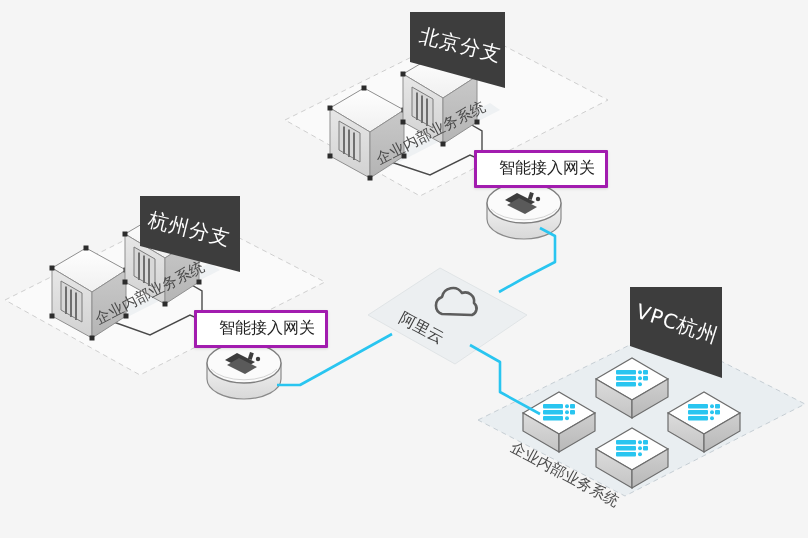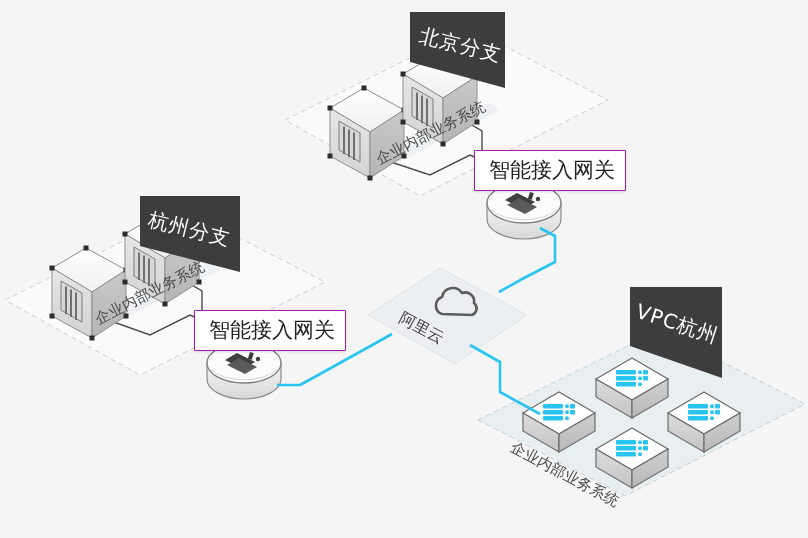--- a/index.html
+++ b/index.html
@@ -23,24 +23,24 @@
   .banner-text {
     font-size: 20px;
     color: #ffffff;
     letter-spacing: 1px;
     font-family: "DejaVu Sans", "Liberation Sans", sans-serif;
   }
   
   .card {
     position: absolute;
     background: #ffffff;
-    border: 1px solid #a21caf;
+    border: 3px solid #a21caf;
     box-shadow: 0 1px 3px rgba(0,0,0,0.13);
-    padding: 5px 10px 6px 14px;
-    font-size: 21px;
+    padding: 5px 10px 6px 22px;
+    font-size: 16px;
     color: #1f1f1f;
     white-space: nowrap;
     border-radius: 1px;
   }
   
   .ground-text {
     font-size: 15px;
     color: #4a4a4a;
     white-space: nowrap;
   }

